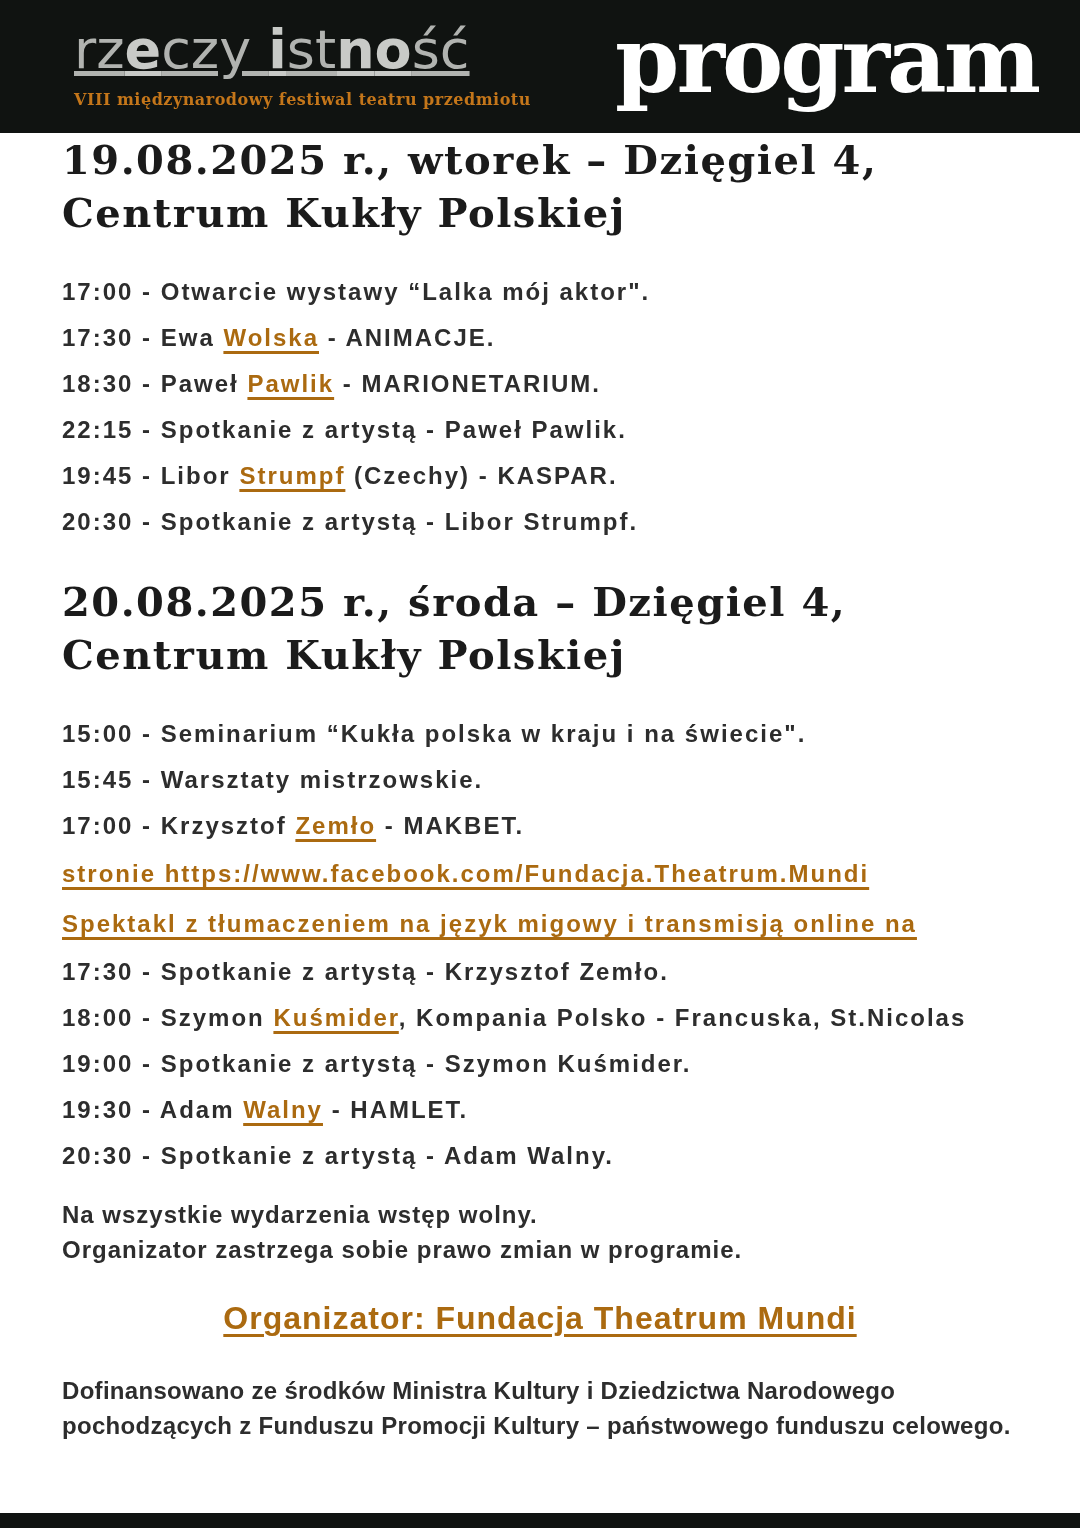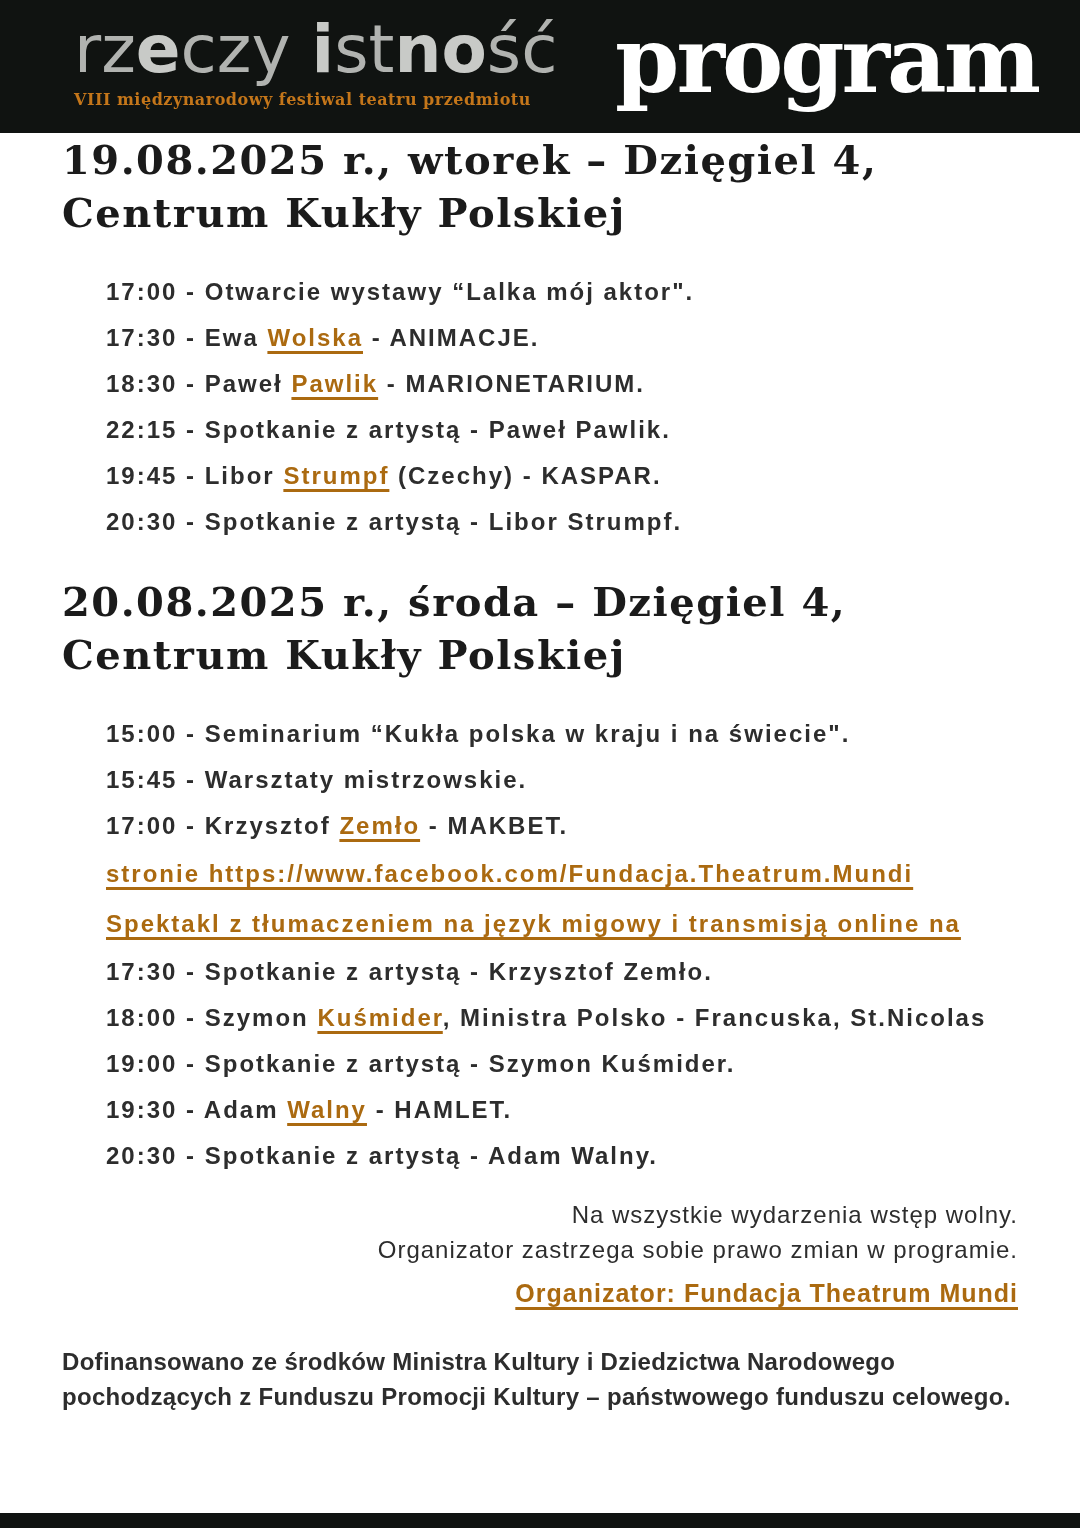--- a/index.html
+++ b/index.html
@@ -11,21 +11,21 @@
 
   
   .header{
     height:133px;background:var(--header_bg);
     display:flex;justify-content:space-between;align-items:flex-start;
     padding:0 42px 0 62px;box-sizing:border-box;position:relative;
   }
   .logo-block{padding-top:14px;margin-left:12px;}
   .logo{
     font-family:"DejaVu Sans",sans-serif;
-    font-size:66px;line-height:72px;color:var(--logo);letter-spacing:0px;white-space:nowrap;
+    font-size:54px;line-height:72px;color:var(--logo);letter-spacing:0px;white-space:nowrap;text-decoration:underline;
   }
   .logo .r{font-weight:400;opacity:.88;}
   .logo .b{font-weight:700;}
   .subtitle{
     font-family:"DejaVu Serif",serif;font-weight:700;
     font-size:16px;line-height:28px;color:var(--accent_orange);letter-spacing:.5px;white-space:nowrap;
   }
   .program-word{
     font-family:"DejaVu Serif",serif;font-weight:700;
     font-size:92px;line-height:104px;color:var(--program);letter-spacing:-3px;
@@ -38,38 +38,38 @@
     font-family:"DejaVu Serif",serif;font-weight:700;
     font-size:40px;line-height:53px;color:var(--heading);
     letter-spacing:1.5px;margin:0;
   }
   .day-title .tl{display:block;white-space:nowrap;}
   .sec-1 .day-title{}
   .sec-2 .day-title{padding-top:30px;}
   .events{margin-top:30px;}
   .event-line{
     font-size:24px;font-weight:700;color:var(--body_text);
-    letter-spacing:2px;line-height:46px;white-space:nowrap;margin-left:44px;
+    letter-spacing:2px;line-height:46px;white-space:nowrap;
   }
   .event-line.linkline{line-height:50px;}
   .lnk{
     color:var(--link);text-decoration:underline;
     text-decoration-thickness:3px;text-underline-offset:5px;
     cursor:pointer;
   }
 
   
   .footer{margin-top:18px;}
   .note{
-    text-align:right;font-weight:400;font-size:24px;color:var(--body_text);
+    text-align:left;font-weight:700;font-size:24px;color:var(--body_text);
     letter-spacing:1px;line-height:35px;margin:0;
   }
   .organizer{
-    text-align:right;font-weight:700;font-size:25px;letter-spacing:1px;
-    margin:12px 0 0;
+    text-align:center;font-weight:700;font-size:32px;letter-spacing:1px;
+    margin:33px 0 0;
   }
   .funding-block{margin-top:36px;}
   .funding-line{
     font-weight:700;font-size:24px;color:var(--body_text);
     letter-spacing:.3px;line-height:35px;margin:0;
   }
   .bottom-bar{
     position:absolute;left:0;bottom:0;width:1080px;height:15px;
     background:var(--header_bg);
   }
@@ -109,21 +109,21 @@
         <span class="tl">20.08.2025 r., środa – Dzięgiel 4,</span>
         <span class="tl">Centrum Kukły Polskiej</span>
       </h1>
       <div class="events">
         <div class="event-line"><span class="r">15:00 - Seminarium “Kukła polska w kraju i na świecie".</span></div>
         <div class="event-line"><span class="r">15:45 - Warsztaty mistrzowskie.</span></div>
         <div class="event-line"><span class="r">17:00 - Krzysztof </span><a class="lnk">Zemło</a><span class="r"> - MAKBET.</span></div>
         <div class="event-line linkline"><a class="lnk">stronie https://www.facebook.com/Fundacja.Theatrum.Mundi</a></div>
         <div class="event-line linkline"><a class="lnk">Spektakl z tłumaczeniem na język migowy i transmisją online na</a></div>
         <div class="event-line"><span class="r">17:30 - Spotkanie z artystą - Krzysztof Zemło.</span></div>
-        <div class="event-line"><span class="r">18:00 - Szymon </span><a class="lnk">Kuśmider</a><span class="r">, Ministra Polsko - Francuska, St.Nicolas</span></div>
+        <div class="event-line"><span class="r">18:00 - Szymon </span><a class="lnk">Kuśmider</a><span class="r">, Kompania Polsko - Francuska, St.Nicolas</span></div>
         <div class="event-line"><span class="r">19:00 - Spotkanie z artystą - Szymon Kuśmider.</span></div>
         <div class="event-line"><span class="r">19:30 - Adam </span><a class="lnk">Walny</a><span class="r"> - HAMLET.</span></div>
         <div class="event-line"><span class="r">20:30 - Spotkanie z artystą - Adam Walny.</span></div>
       </div>
     </section>
 
     <footer class="footer">
       <p class="note">Na wszystkie wydarzenia wstęp wolny.</p>
       <p class="note">Organizator zastrzega sobie prawo zmian w programie.</p>
       <p class="organizer"><a class="lnk">Organizator: Fundacja Theatrum Mundi</a></p>

